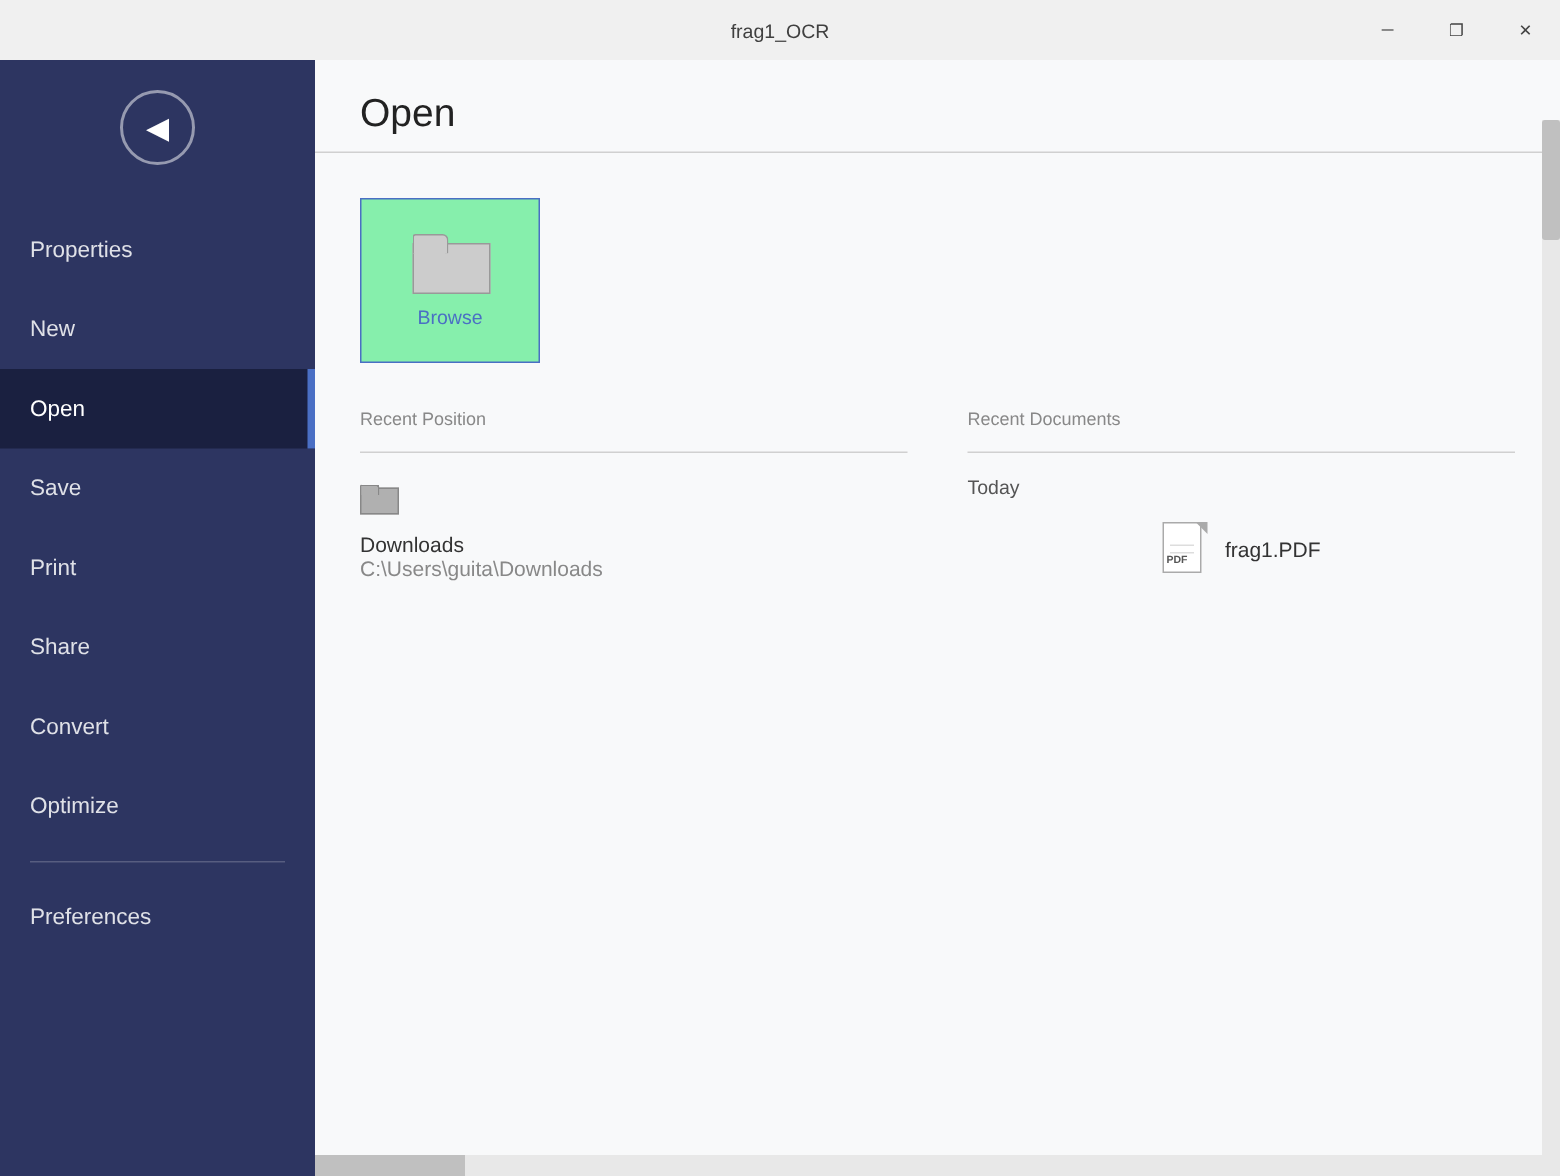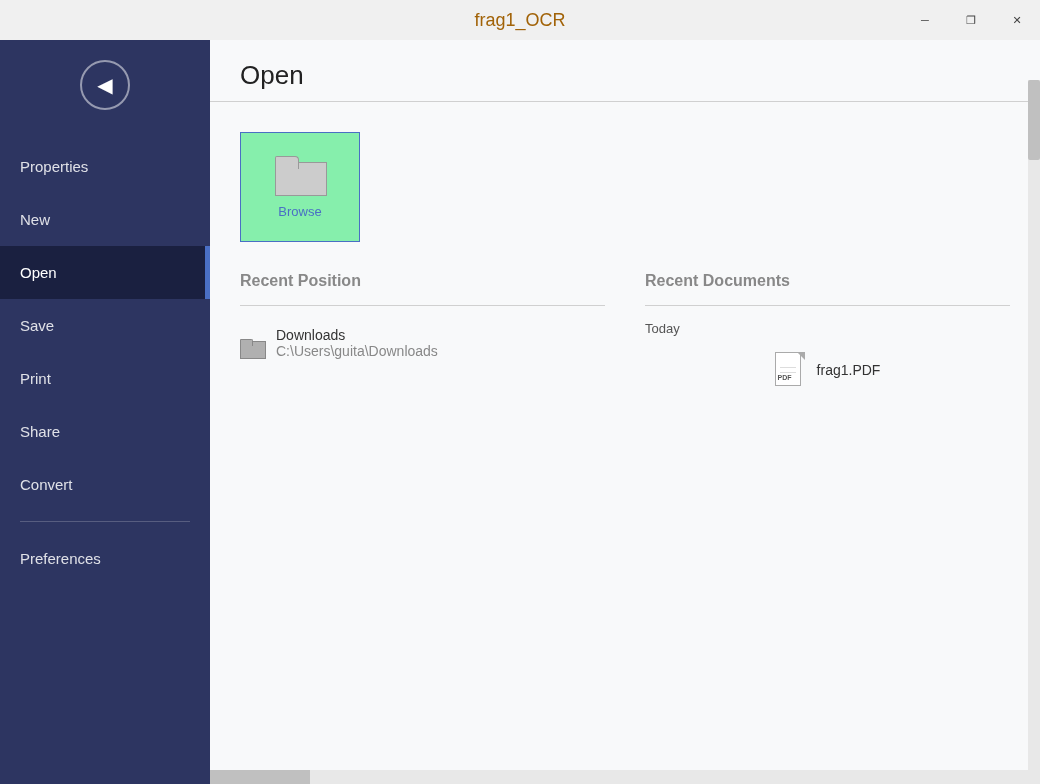--- a/index.html
+++ b/index.html
@@ -19,22 +19,22 @@
       top: 0; left: 0; right: 0;
       height: 40px;
       background: #f0f0f0;
       display: flex;
       align-items: center;
       justify-content: center;
       z-index: 100;
     }
 
     .title-bar-title {
-      font-size: 18px;
-      color: #a16207;
+      font-size: 13px;
+      color: #404040;
     }
 
     .title-bar-controls {
       position: absolute;
       right: 0;
       top: 0;
       display: flex;
       align-items: center;
       height: 40px;
     }
@@ -201,40 +201,41 @@
 
     .col-left {
       flex: 1;
     }
 
     .col-right {
       flex: 1;
     }
 
     .section-heading {
-      font-size: 16px;
+      font-size: 12px;
       color: #888;
       text-transform: none;
       margin-bottom: 15px;
-      font-weight: 700;
+      font-weight: 400;
     }
 
     .divider-line {
       border: none;
       border-top: 1px solid #d0d0d0;
       margin-bottom: 15px;
     }
 
     
     .recent-item {
       display: flex;
-      align-items: flex-end;
+      align-items: flex-start;
       gap: 12px;
       padding: 6px 0;
       cursor: pointer;
+      flex-direction: column;
     }
 
     .folder-icon-small {
       width: 24px;
       height: 20px;
       position: relative;
       flex-shrink: 0;
     }
 
     .folder-icon-small::before {
@@ -423,20 +424,23 @@
       <span>Save</span>
     </div>
     <div class="sidebar-item">
       <span>Print</span>
     </div>
     <div class="sidebar-item">
       <span>Share</span>
     </div>
     <div class="sidebar-item">
       <span>Convert</span>
+    </div>
+    <div class="sidebar-item">
+      <span>Optimize</span>
     </div>
 
     <hr class="sidebar-divider">
 
     <div class="sidebar-item">
       <span>Preferences</span>
     </div>
   </div>
 
   <div class="main-content">

